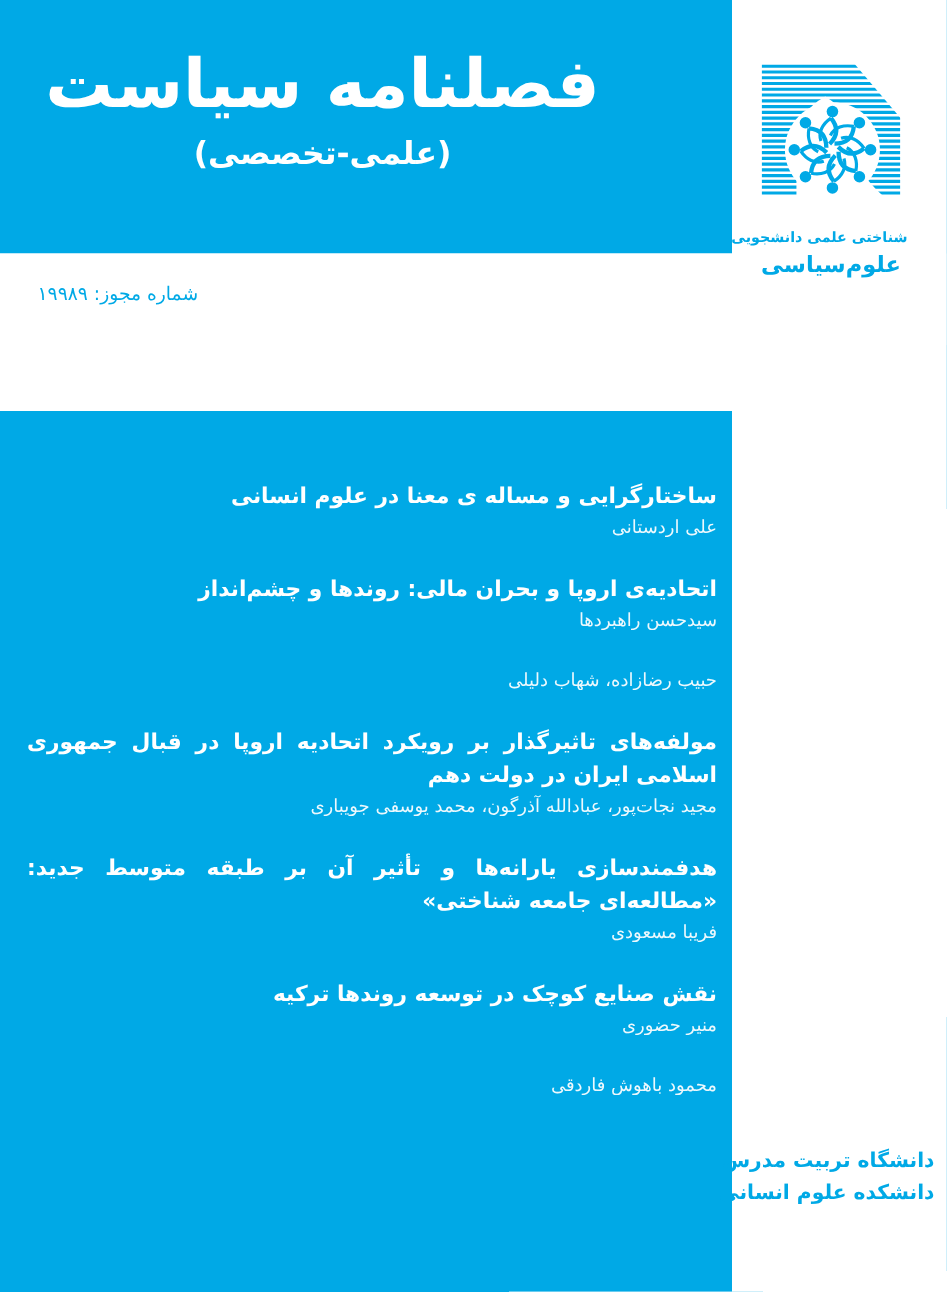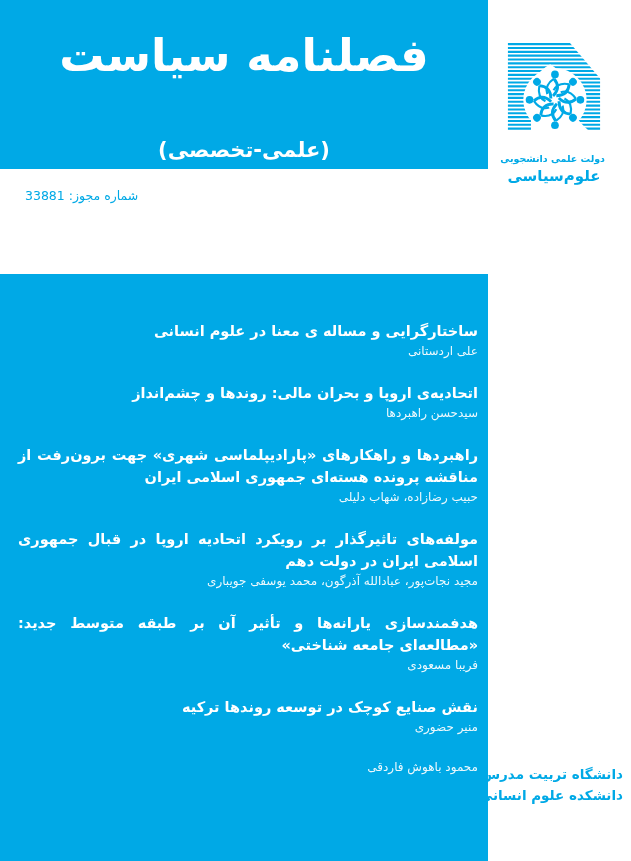--- a/index.html
+++ b/index.html
@@ -13,32 +13,32 @@
     width:631px;height:861px;
     position:relative;overflow:hidden;
   }
   .page{
     position:absolute;inset:0;background:#ffffff;
   }
   
   .masthead{
     position:absolute;left:0;top:0;width:488px;height:169px;
     background:var(--accent);
-    display:flex;flex-direction:column;align-items:center;
+    display:flex;flex-direction:column;
     padding-top:26px;
   }
   .masthead .inner{width:430px;text-align:center;}
   .journal-title{
     color:var(--ink);font-size:45px;font-weight:bold;
     line-height:60px;letter-spacing:0;
     direction:rtl;
   }
   .journal-subtitle{
     color:var(--ink);font-size:21px;font-weight:bold;
-    line-height:32px;direction:rtl;margin-top:48px;
+    line-height:32px;direction:rtl;
   }
   
   .info-band{
     position:absolute;left:0;top:169px;width:631px;height:61px;
     background:#ffffff;
   }
   .issue-line{
     position:absolute;right:180px;top:14px;
     color:var(--accent);font-size:19px;font-weight:bold;
     direction:rtl;white-space:nowrap;
@@ -95,21 +95,21 @@
 <div class="page">
 
   <div class="masthead">
     <div class="inner">
       <div class="journal-title">فصلنامه سیاست</div>
       <div class="journal-subtitle">(علمی-تخصصی)</div>
     </div>
   </div>
 
   <div class="info-band">
-    <div class="license">شماره مجوز: 33881</div>
+    <div class="license">شماره مجوز: ١٩٩٨٩</div>
   </div>
 
   <div class="logo">
     <svg width="96" height="112" viewBox="0 0 100 112" aria-hidden="true">
       <defs>
         <mask id="stripeMask">
           <rect x="0" y="0" width="100" height="92" fill="#fff"></rect>
           <polygon points="66,0 100,0 100,40" fill="#000"></polygon>
           <path d="M26,92 L26,56 Q26,34 46,23 Q64,34 64,52 Q64,72 86,92 Z" fill="#000"></path>
           <circle cx="51" cy="60" r="33" fill="#000"></circle>
@@ -176,38 +176,37 @@
           <path d="M50,38 C55,44 55,50 49,56" stroke-width="3" fill="none"></path>
           <path d="M50,38 C44,42 41,48 43,54" stroke-width="2.2" fill="none"></path>
         </g>
         <g transform="rotate(315,51,60)">
           <circle cx="51" cy="33.5" r="4" stroke="none"></circle>
           <path d="M50,38 C55,44 55,50 49,56" stroke-width="3" fill="none"></path>
           <path d="M50,38 C44,42 41,48 43,54" stroke-width="2.2" fill="none"></path>
         </g>
       </g>
     </svg>
-    <div class="logo-line1">دولت علمی دانشجویی</div>
+    <div class="logo-line1">شناختی علمی دانشجویی</div>
     <div class="logo-line2">علوم‌سیاسی</div>
   </div>
 
   <div class="content">
 
     <div class="article">
       <div class="article-title">ساختارگرایی و مساله ی معنا در علوم انسانی</div>
       <div class="article-authors">علی اردستانی</div>
     </div>
 
     <div class="article">
       <div class="article-title">اتحادیه‌ی اروپا و بحران مالی: روندها و چشم‌انداز</div>
       <div class="article-authors">سیدحسن راهبردها</div>
     </div>
 
     <div class="article">
-      <div class="article-title">راهبردها و راهکارهای «پارادیپلماسی شهری» جهت برون‌رفت از مناقشه پرونده هسته‌ای جمهوری اسلامی ایران</div>
       <div class="article-authors">حبیب رضازاده، شهاب دلیلی</div>
     </div>
 
     <div class="article">
       <div class="article-title">مولفه‌های تاثیرگذار بر رویکرد اتحادیه اروپا در قبال جمهوری اسلامی ایران در دولت دهم</div>
       <div class="article-authors">مجید نجات‌پور، عبادالله آذرگون، محمد یوسفی جویباری</div>
     </div>
 
     <div class="article">
       <div class="article-title">هدفمندسازی یارانه‌ها و تأثیر آن بر طبقه متوسط جدید: «مطالعه‌ای جامعه شناختی»</div>

